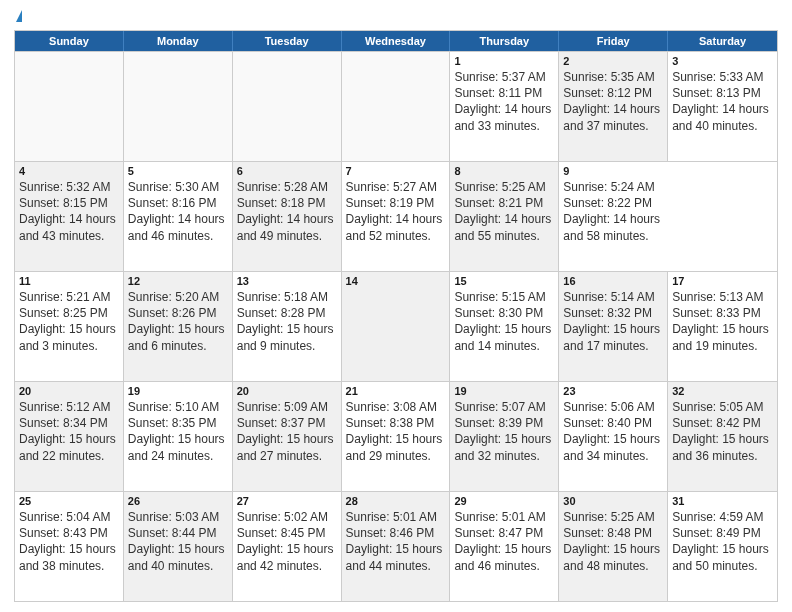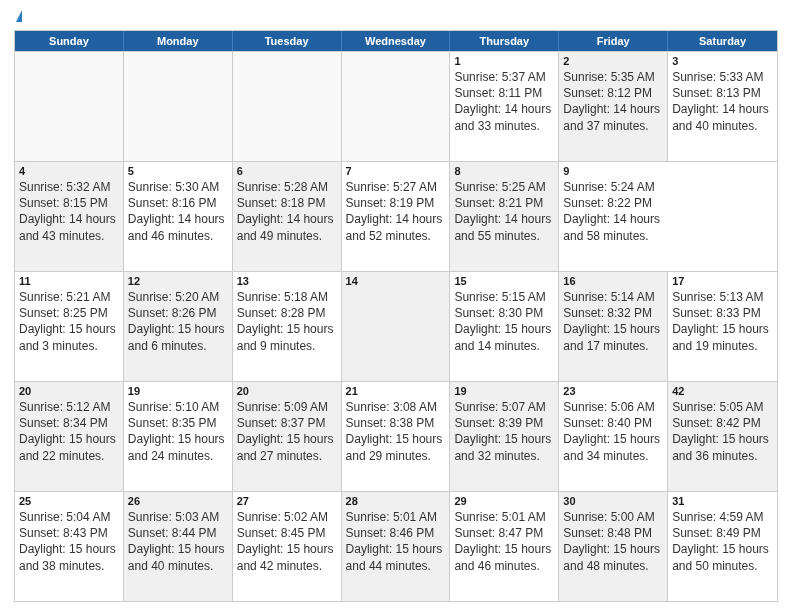--- a/index.html
+++ b/index.html
@@ -280,21 +280,21 @@
 and 32 minutes.</div>
           </div>
           <div class="cal-cell">
             <div class="day-num">23</div>
             <div class="day-info">Sunrise: 5:06 AM
 Sunset: 8:40 PM
 Daylight: 15 hours
 and 34 minutes.</div>
           </div>
           <div class="cal-cell shaded">
-            <div class="day-num">42</div>
+            <div class="day-num">32</div>
             <div class="day-info">Sunrise: 5:05 AM
 Sunset: 8:42 PM
 Daylight: 15 hours
 and 36 minutes.</div>
           </div>
         </div>
         <div class="cal-row">
           <div class="cal-cell">
             <div class="day-num">25</div>
             <div class="day-info">Sunrise: 5:04 AM
@@ -325,21 +325,21 @@
           </div>
           <div class="cal-cell">
             <div class="day-num">29</div>
             <div class="day-info">Sunrise: 5:01 AM
 Sunset: 8:47 PM
 Daylight: 15 hours
 and 46 minutes.</div>
           </div>
           <div class="cal-cell shaded">
             <div class="day-num">30</div>
-            <div class="day-info">Sunrise: 5:00 AM
+            <div class="day-info">Sunrise: 5:25 AM
 Sunset: 8:48 PM
 Daylight: 15 hours
 and 48 minutes.</div>
           </div>
           <div class="cal-cell">
             <div class="day-num">31</div>
             <div class="day-info">Sunrise: 4:59 AM
 Sunset: 8:49 PM
 Daylight: 15 hours
 and 50 minutes.</div>

